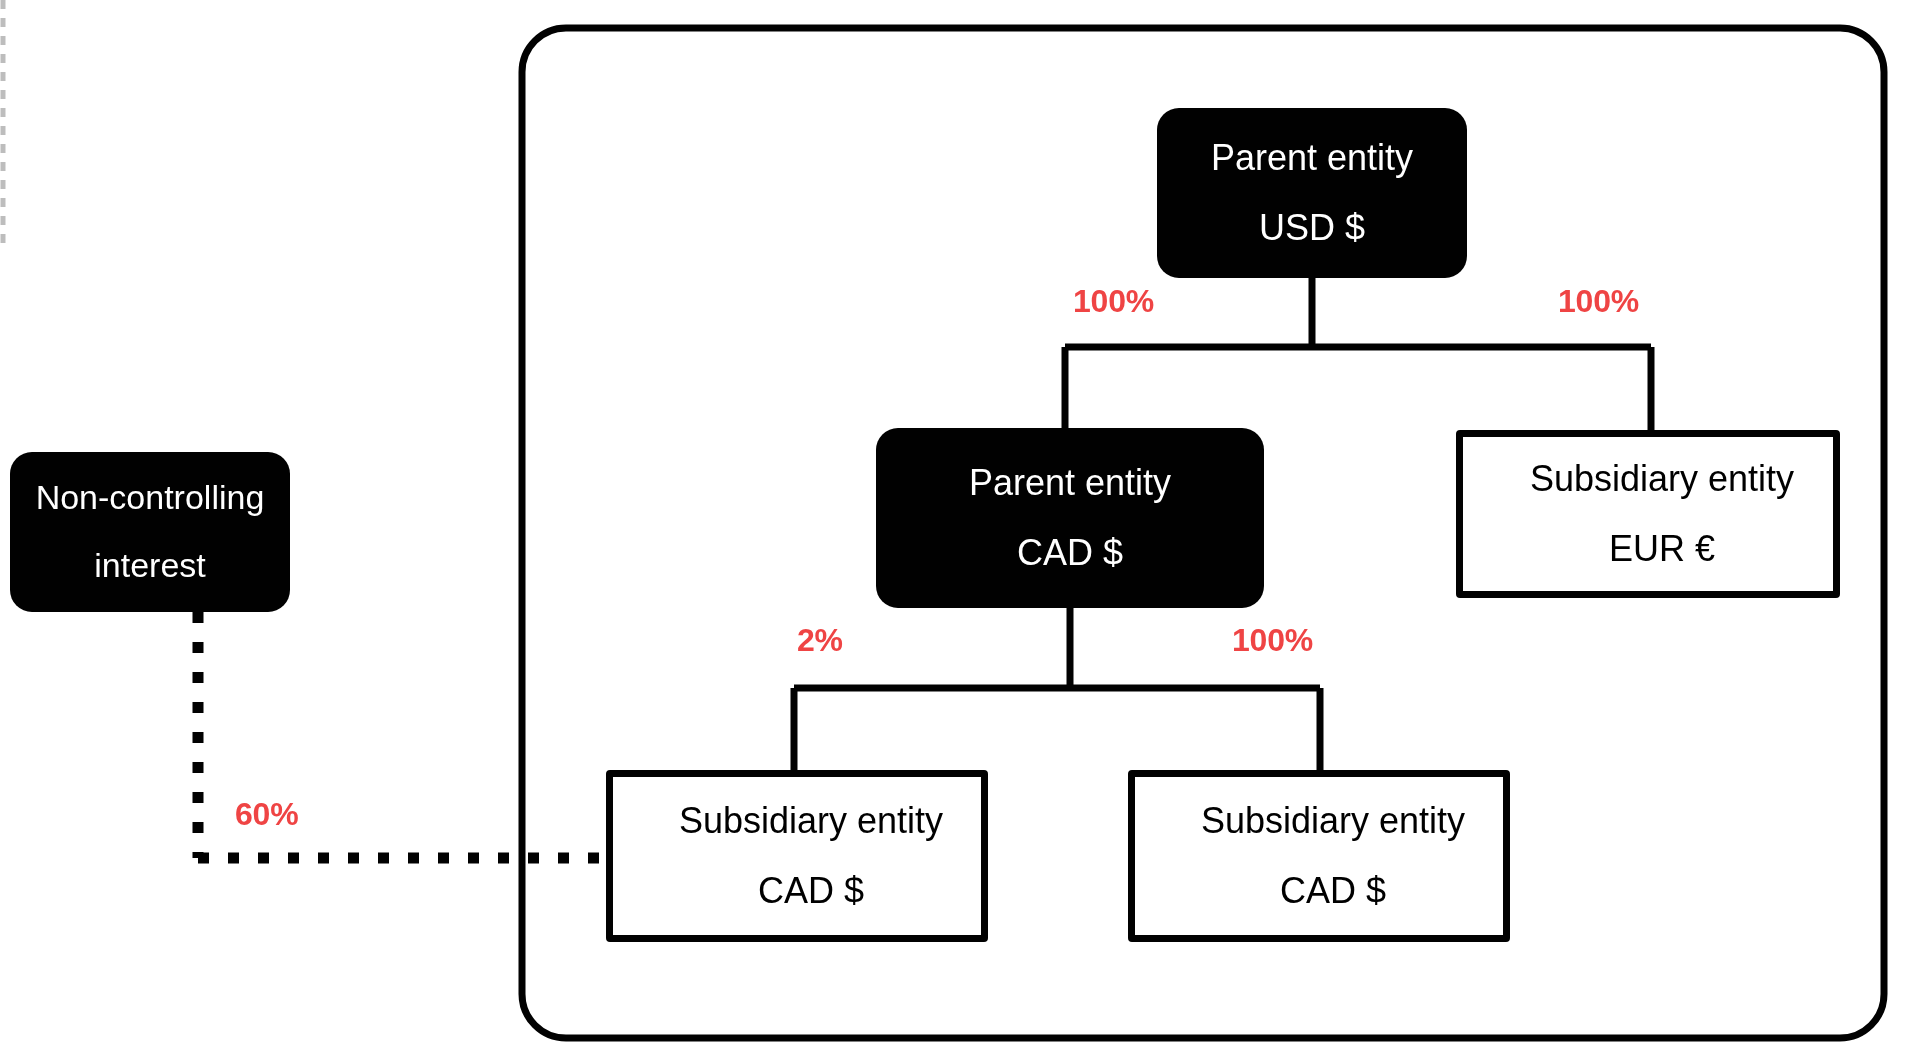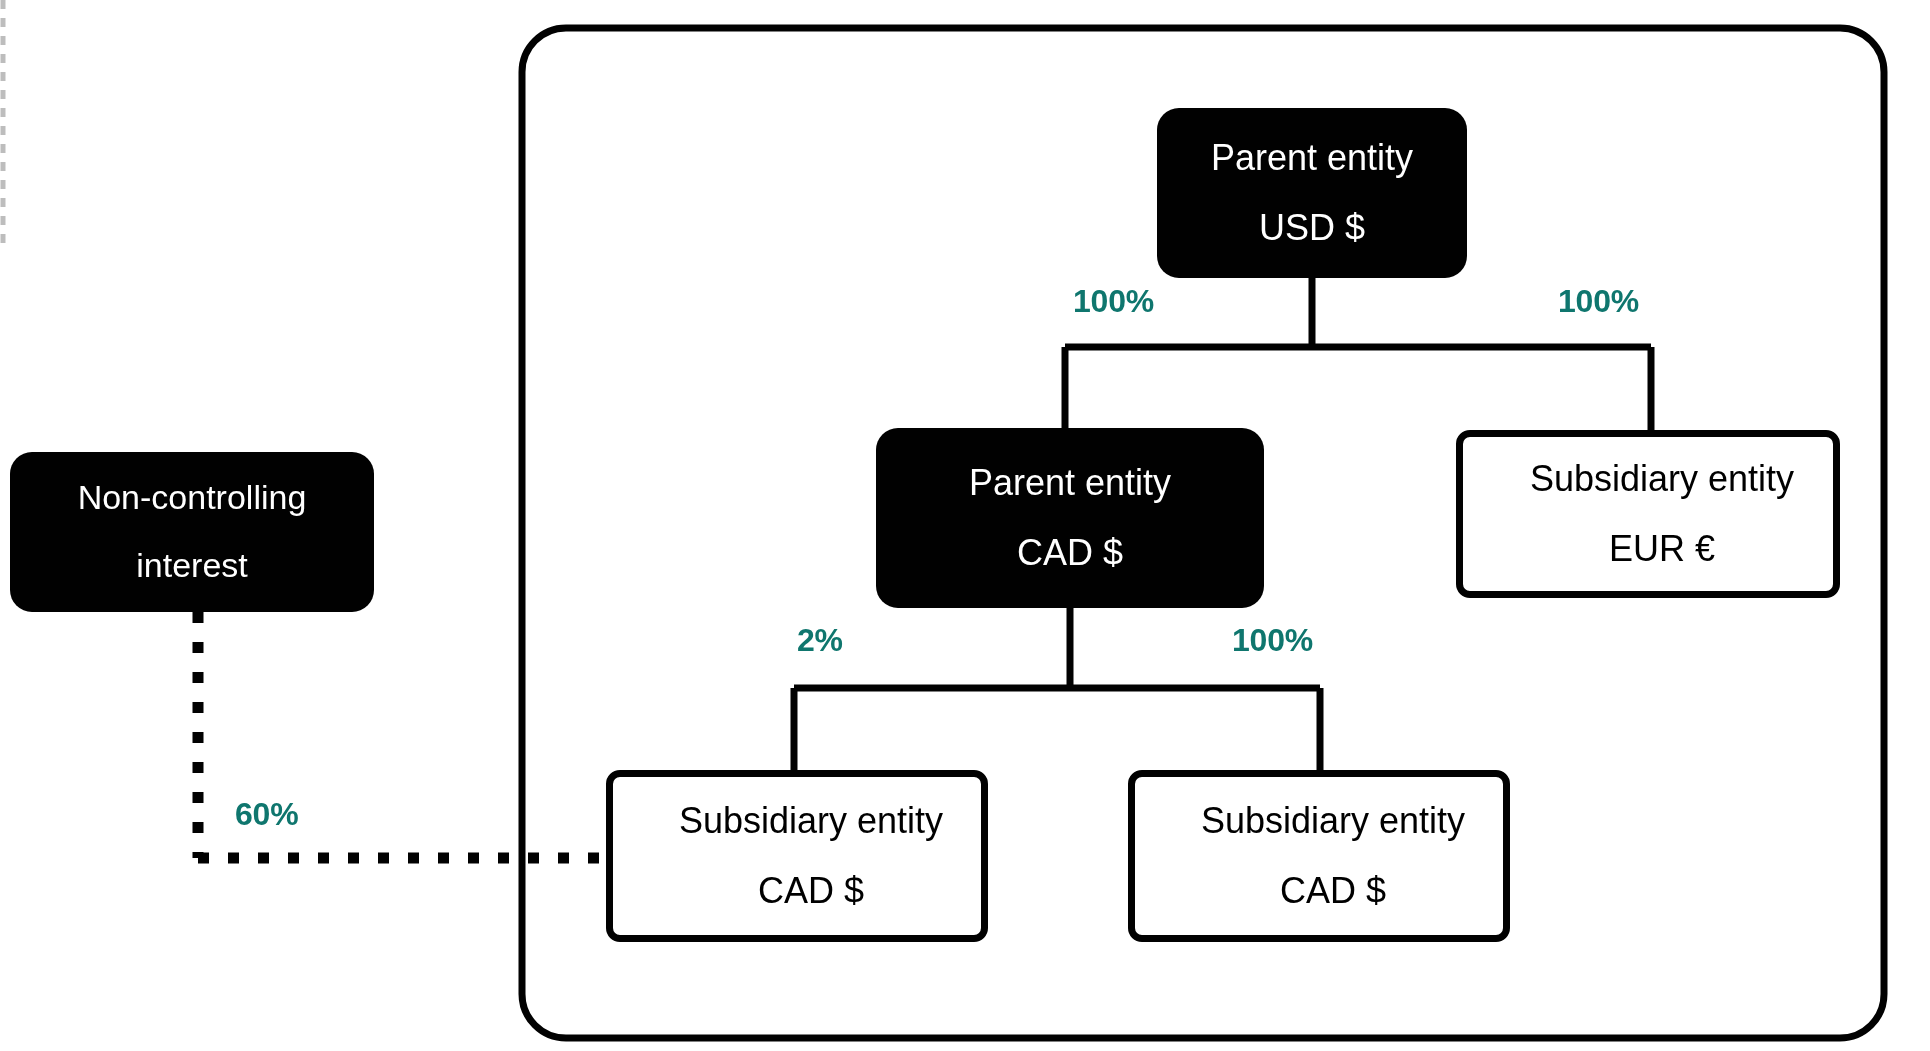--- a/index.html
+++ b/index.html
@@ -38,30 +38,30 @@
   }
   .node-dark {
     background: #010101;
     color: #ffffff;
     border-radius: 22px;
   }
   .node-light {
     background: #ffffff;
     color: #000000;
     border: 7px solid #010101;
-    border-radius: 14px;
+    border-radius: 4px;
     padding-left: 28px;
   }
   .node-line {
     display: block;
     white-space: nowrap;
   }
   .pct-label {
     position: absolute;
-    color: #0f766e;
+    color: #ef4444;
     font-weight: bold;
     white-space: nowrap;
     letter-spacing: -0.2px;
   }
 </style>
 </head>
 <body>
 
 <div id="canvas">
 
@@ -113,21 +113,21 @@
   <div class="node node-light" style="left:606px; top:770px; width:382px; height:172px; font-size:36px;">
     <span class="node-line">Subsidiary entity</span>
     <span class="node-line">CAD $</span>
   </div>
 
   <div class="node node-light" style="left:1128px; top:770px; width:382px; height:172px; font-size:36px;">
     <span class="node-line">Subsidiary entity</span>
     <span class="node-line">CAD $</span>
   </div>
 
-  <div class="node node-dark" style="left:10px; top:452px; width:364px; height:160px; font-size:34px;">
+  <div class="node node-dark" style="left:10px; top:452px; width:280px; height:160px; font-size:34px;">
     <span class="node-line">Non-controlling</span>
     <span class="node-line">interest</span>
   </div>
 
   <div class="pct-label" style="left:1073px; top:283px; font-size:32px;">100%</div>
 
   <div class="pct-label" style="left:1558px; top:283px; font-size:32px;">100%</div>
 
   <div class="pct-label" style="left:797px; top:622px; font-size:32px;">2%</div>
 

